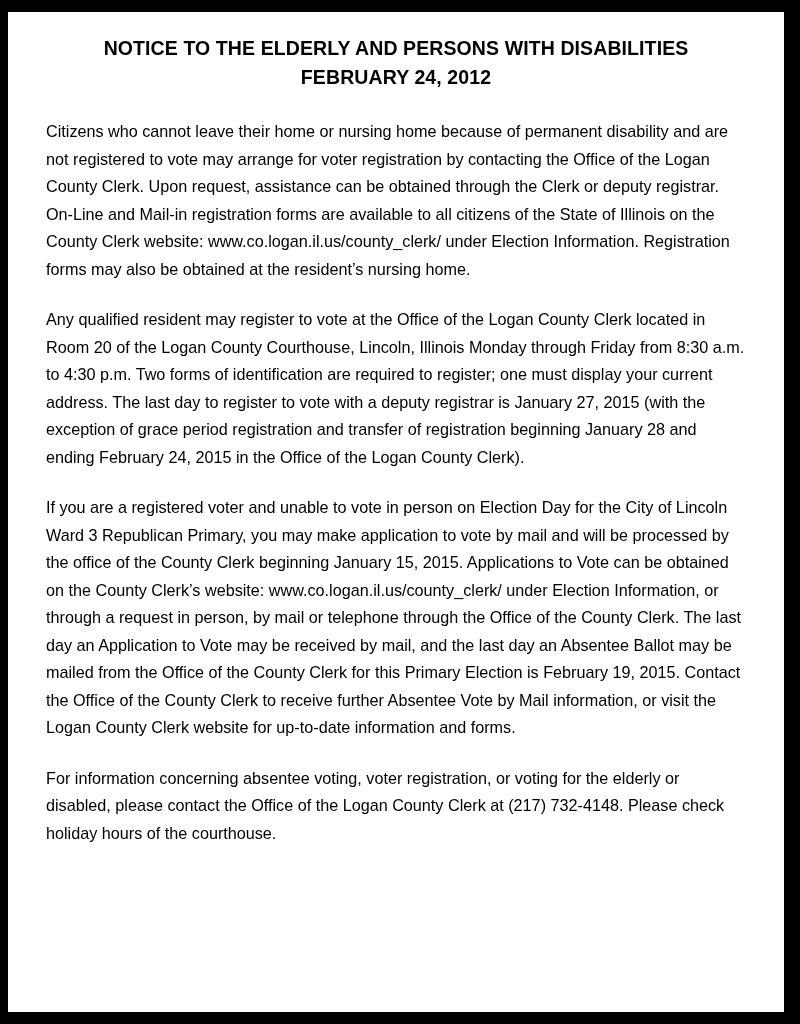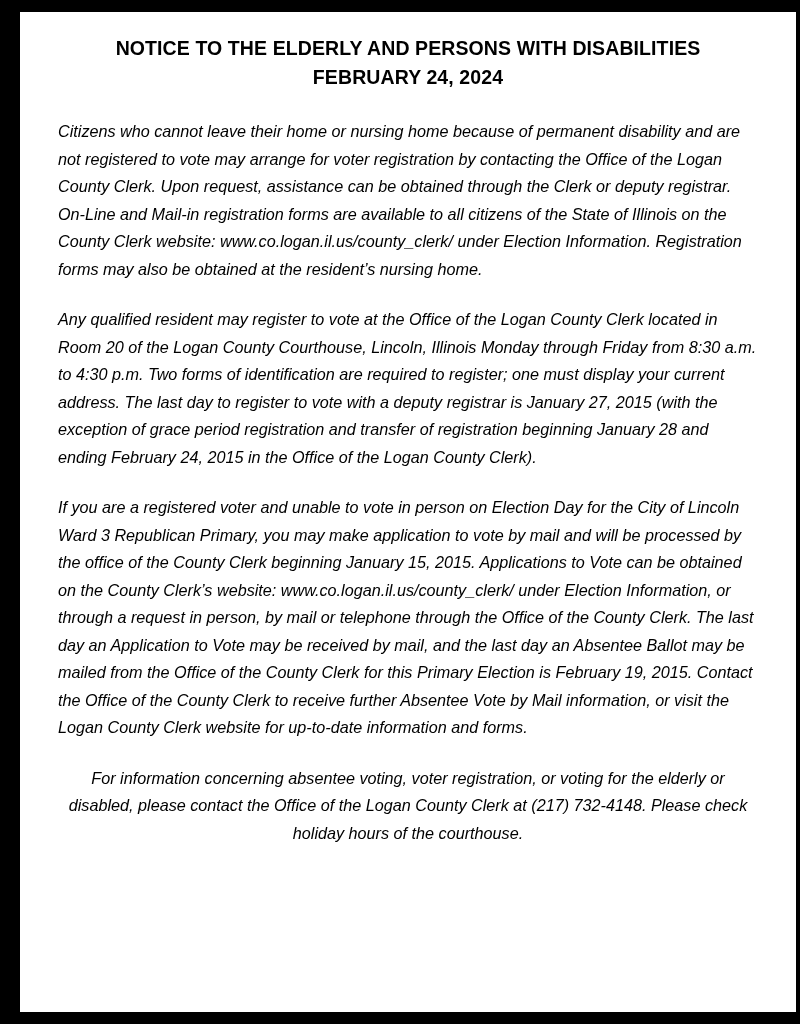--- a/index.html
+++ b/index.html
@@ -7,21 +7,21 @@
     padding: 0;
     background: #000000;
   }
   body {
     width: 800px;
     height: 1024px;
     font-family: "Liberation Sans", sans-serif;
   }
   .page {
     position: absolute;
-    left: 20px;
+    left: 8px;
     top: 12px;
     width: 776px;
     height: 1000px;
     background: #ffffff;
     box-sizing: border-box;
     overflow: hidden;
   }
   .inner {
     padding: 22px 38px 10px 38px;
     box-sizing: border-box;
@@ -32,44 +32,42 @@
     font-size: 19.5px;
     line-height: 29px;
     color: #000;
     letter-spacing: 0.1px;
   }
   .notice-title div {
     white-space: nowrap;
   }
   .body-block {
     margin-top: 26px;
-    font-style: italic;
   }
   .para {
     font-size: 16.2px;
     line-height: 27.5px;
     color: #000;
     text-align: left;
     margin: 0 0 23px 0;
     hyphens: none;
   }
   .para:last-child {
     margin-bottom: 13px;
-    text-align: center;
   }
 </style>
 </head>
 <body>
 
 <div class="page">
   <div class="inner">
 
     <div class="notice-title">
       <div>NOTICE TO THE ELDERLY AND PERSONS WITH DISABILITIES</div>
-      <div>FEBRUARY 24, 2024</div>
+      <div>FEBRUARY 24, 2012</div>
     </div>
 
     <div class="body-block">
       <p class="para">Citizens who cannot leave their home or nursing home because of permanent disability and are not registered to vote may arrange for voter registration by contacting the Office of the Logan County Clerk.  Upon request, assistance can be obtained through the Clerk or deputy registrar. On-Line and Mail-in registration forms are available to all citizens of the State of Illinois on the County Clerk website: www.co.logan.il.us/county_clerk/ under Election Information. Registration forms may also be obtained at the resident’s nursing home.</p>
       <p class="para">Any qualified resident may register to vote at the Office of the Logan County Clerk located in Room 20 of the Logan County Courthouse, Lincoln, Illinois Monday through Friday from 8:30 a.m. to 4:30 p.m.  Two forms of identification are required to register; one must display your current address. The last day to register to vote with a deputy registrar is January 27, 2015 (with the exception of grace period registration and transfer of registration beginning January 28 and ending February 24, 2015 in the Office of the Logan County Clerk).</p>
       <p class="para">If you are a registered voter and unable to vote in person on Election Day for the City of Lincoln Ward 3 Republican Primary, you may make application to vote by mail and will be processed by the office of the County Clerk beginning January 15, 2015.  Applications to Vote can be obtained on the County Clerk’s website: www.co.logan.il.us/county_clerk/ under Election Information, or through a request in person, by mail or telephone through the Office of the County Clerk.  The last day an Application to Vote may be received by mail, and the last day an Absentee Ballot may be mailed from the Office of the County Clerk for this Primary Election is February 19, 2015. Contact the Office of the County Clerk to receive further Absentee Vote by Mail information, or visit the Logan County Clerk website for up-to-date information and forms.</p>
       <p class="para">For information concerning absentee voting, voter registration, or voting for the elderly or disabled, please contact the Office of the Logan County Clerk at (217) 732-4148. Please check holiday hours of the courthouse.</p>
     </div>
 
   </div>

